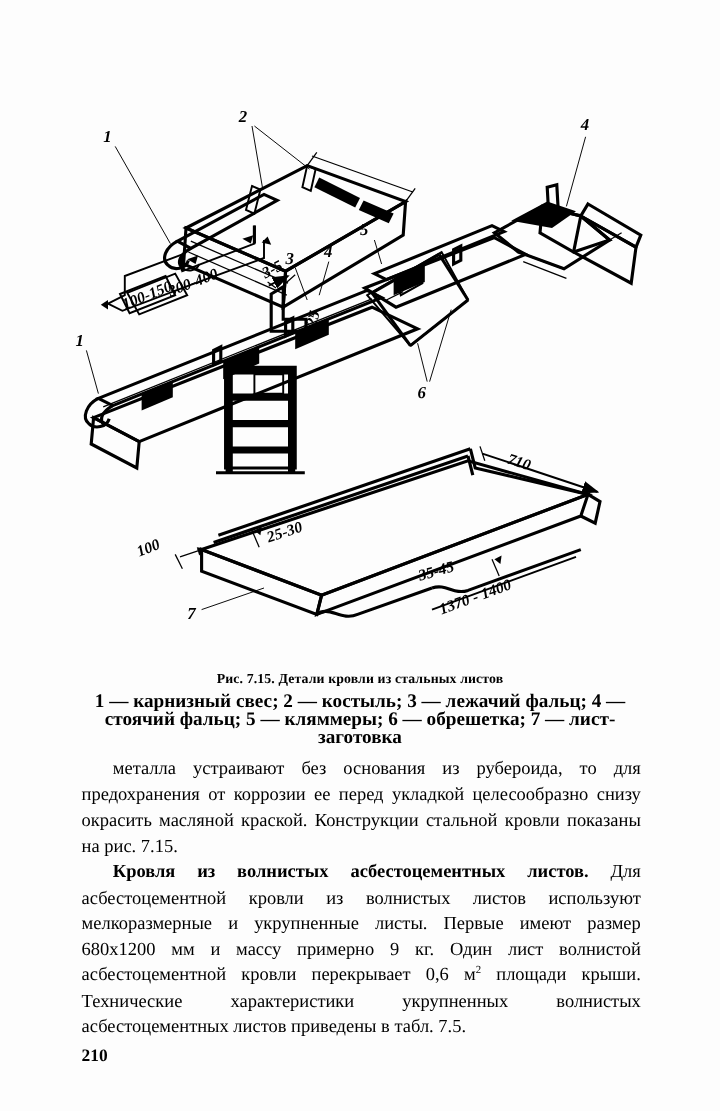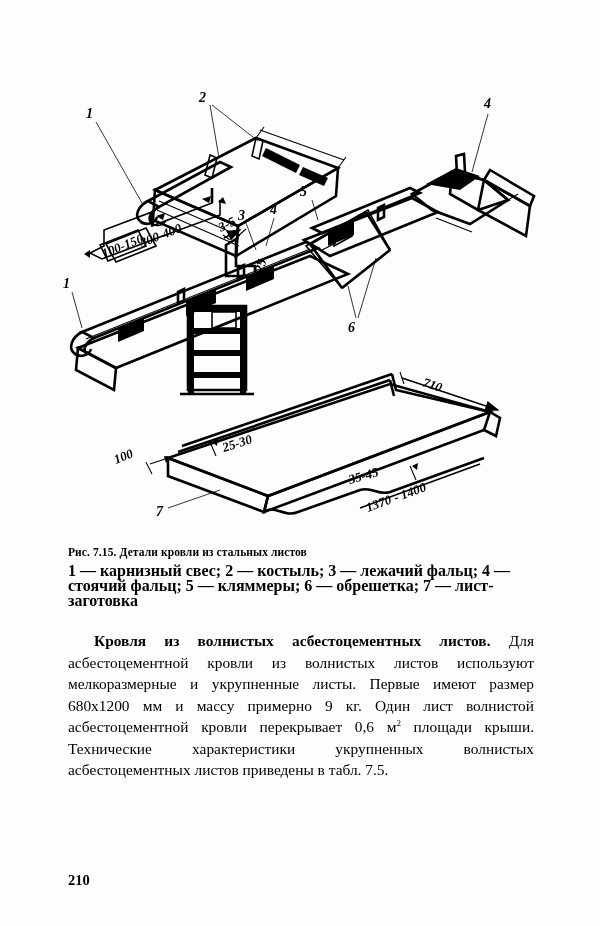--- a/index.html
+++ b/index.html
@@ -29,22 +29,23 @@
     top: 60px;
     width: 480px;
     height: 470px;
   }
   .figure-svg { display: block; width: 480px; height: 470px; }
 
   
   .caption {
     position: absolute;
     left: 68px;
-    top: 545px;
+    top: 559px;
     width: 464px;
+    text-align: center;
     font-size: 11.5px;
     line-height: 15.5px;
     font-weight: bold;
   }
   .caption-title { display: block; letter-spacing: .1px; }
   .caption-legend {
     display: block;
     margin-top: 2px;
     font-size: 16px;
     line-height: 15px;
@@ -56,21 +57,21 @@
     position: absolute;
     left: 68px;
     top: 630px;
     width: 466px;
     font-size: 15.4px;
     line-height: 21.5px;
     text-align: justify;
     text-justify: inter-word;
   }
   .para { margin: 0; text-indent: 26px; }
-  .para + .para { margin-top: 0px; font-style: italic; }
+  .para + .para { margin-top: 0px; }
   .para b { font-weight: bold; }
   sup { font-size: 9px; vertical-align: super; line-height: 0; }
 
   
   .folio {
     position: absolute;
     left: 68px;
     top: 872px;
     font-size: 14.5px;
     font-weight: bold;
@@ -321,18 +322,19 @@
 
     </svg>
   </div>
 
   <div class="caption">
     <span class="caption-title">Рис. 7.15. Детали кровли из стальных листов</span>
     <span class="caption-legend">1 — карнизный свес; 2 — костыль; 3 — лежачий фальц; 4 — стоячий фальц; 5 — кляммеры; 6 — обрешетка; 7 — лист-заготовка</span>
   </div>
 
   <div class="body-text">
+    <p class="para"><span>металла устраивают без основания из рубероида, то для предохранения от коррозии ее перед укладкой целесообразно снизу окрасить масляной краской. Конструкции стальной кровли показаны на рис. 7.15.</span></p>
     <p class="para"><b>Кровля из волнистых асбестоцементных листов.</b><span> Для асбестоцементной кровли из волнистых листов используют мелкоразмерные и укрупненные листы. Первые имеют размер 680х1200 мм и массу примерно 9 кг. Один лист волнистой асбестоцементной кровли перекрывает 0,6 м</span><sup>2</sup><span> площади крыши. Технические характеристики укрупненных волнистых асбестоцементных листов приведены в табл. 7.5.</span></p>
   </div>
 
   <div class="folio">210</div>
 
 </div>
 
 </body></html>

